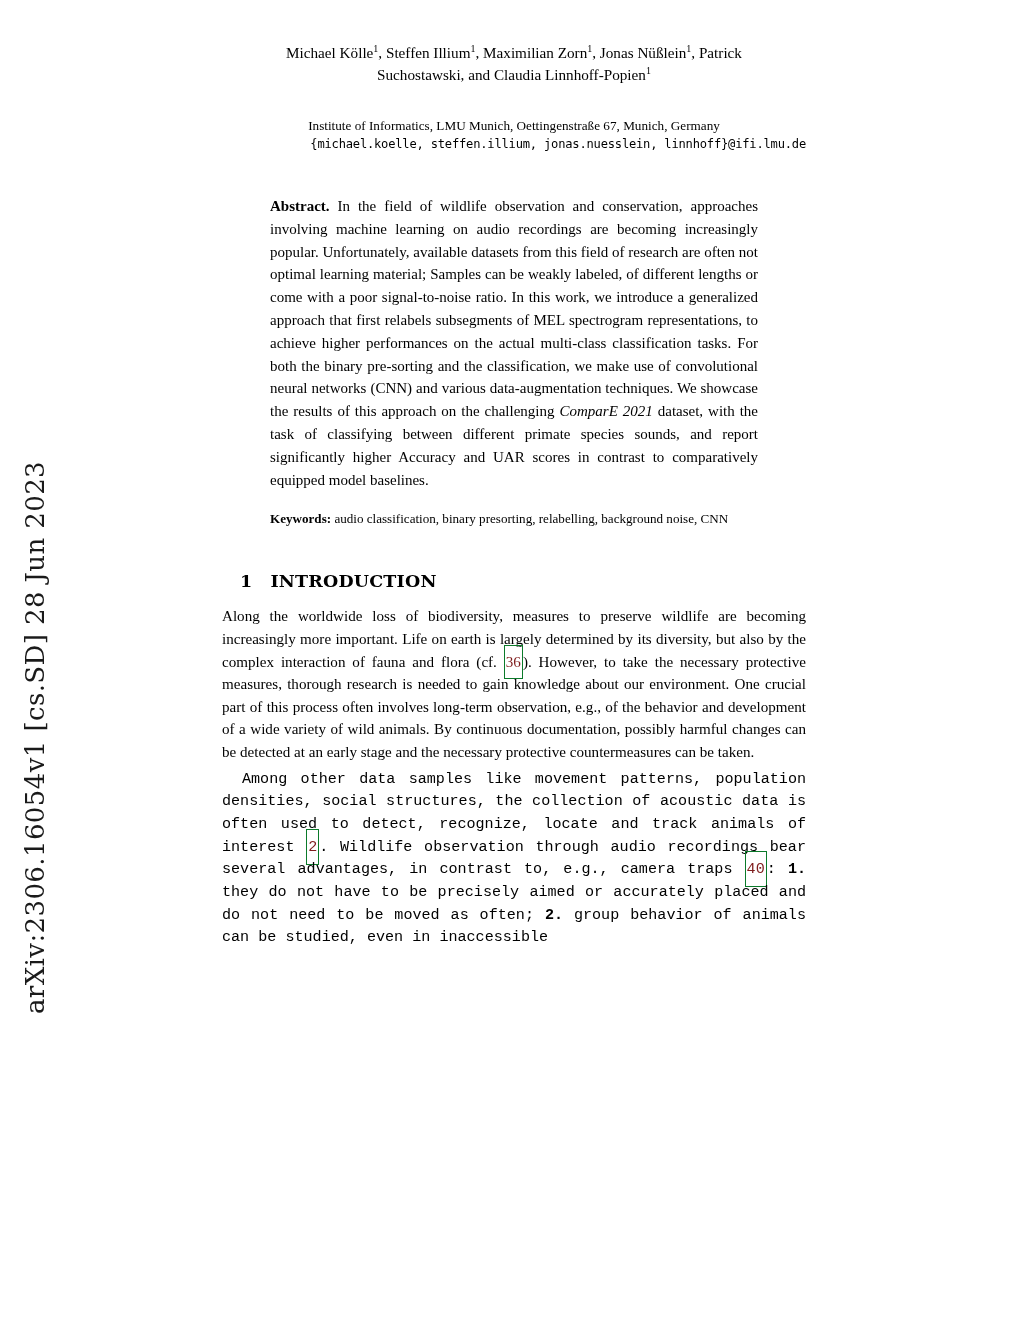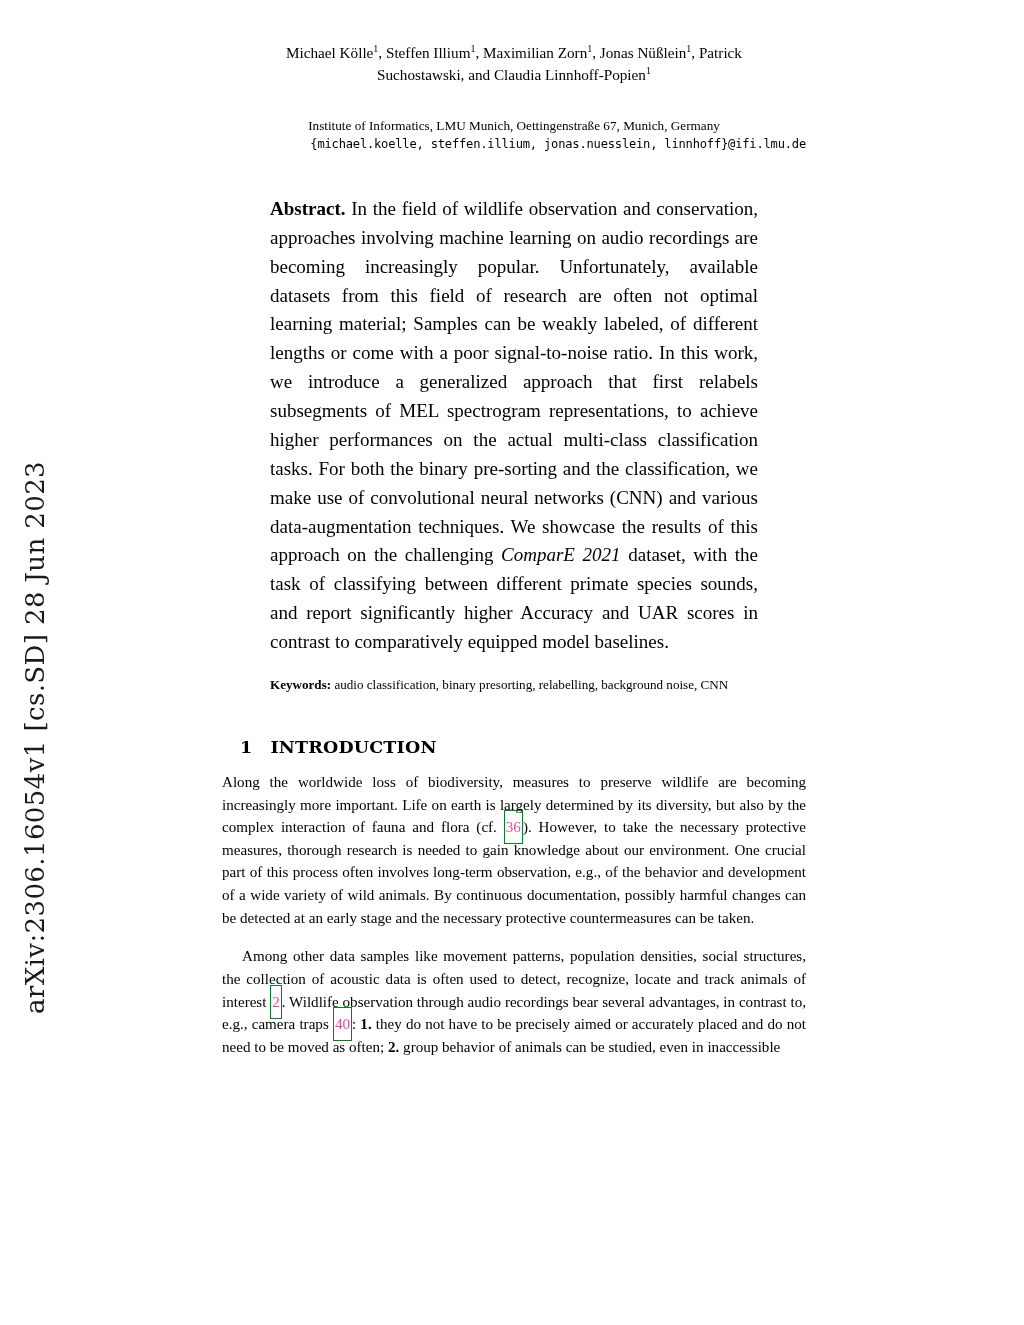--- a/index.html
+++ b/index.html
@@ -77,21 +77,21 @@
   .email {
     text-align: right;
     font-family: "DejaVu Sans Mono", monospace;
     font-size: 12.1px;
     margin-top: 1px;
     letter-spacing: -0.2px;
   }
 
   .abstract-block {
     margin: 44px 48px 0 48px;
-    font-size: 19px;
+    font-size: 15px;
     line-height: 1.52;
     text-align: justify;
   }
   .abstract-block .head { font-weight: bold; }
   .abstract-block .ital { font-style: italic; }
 
   .keywords {
     margin: 18px 48px 8px 48px;
     font-size: 13.1px;
     line-height: 1.52;
@@ -108,24 +108,24 @@
     margin-left: 18px;
   }
   .section-head .num { margin-right: 18px; }
 
   .body-par {
     font-size: 15.1px;
     line-height: 1.5;
     text-align: justify;
     margin-top: 14px;
   }
-  .body-par.indent { text-indent: 20px; margin-top: 16px; }
+  .body-par.indent { text-indent: 20px; margin-top: 4px; font-family: Liberation Mono, monospace; }
 
   .cite {
-    color: #ec4899;
+    color: #7f1d1d;
     border: 1px solid #0b7a2a;
     padding: 8px 1px;
     line-height: 1;
   }
   b.inline { font-weight: bold; }
 </style>
 </head>
 <body>
 
 <div id="arxiv-stamp">

